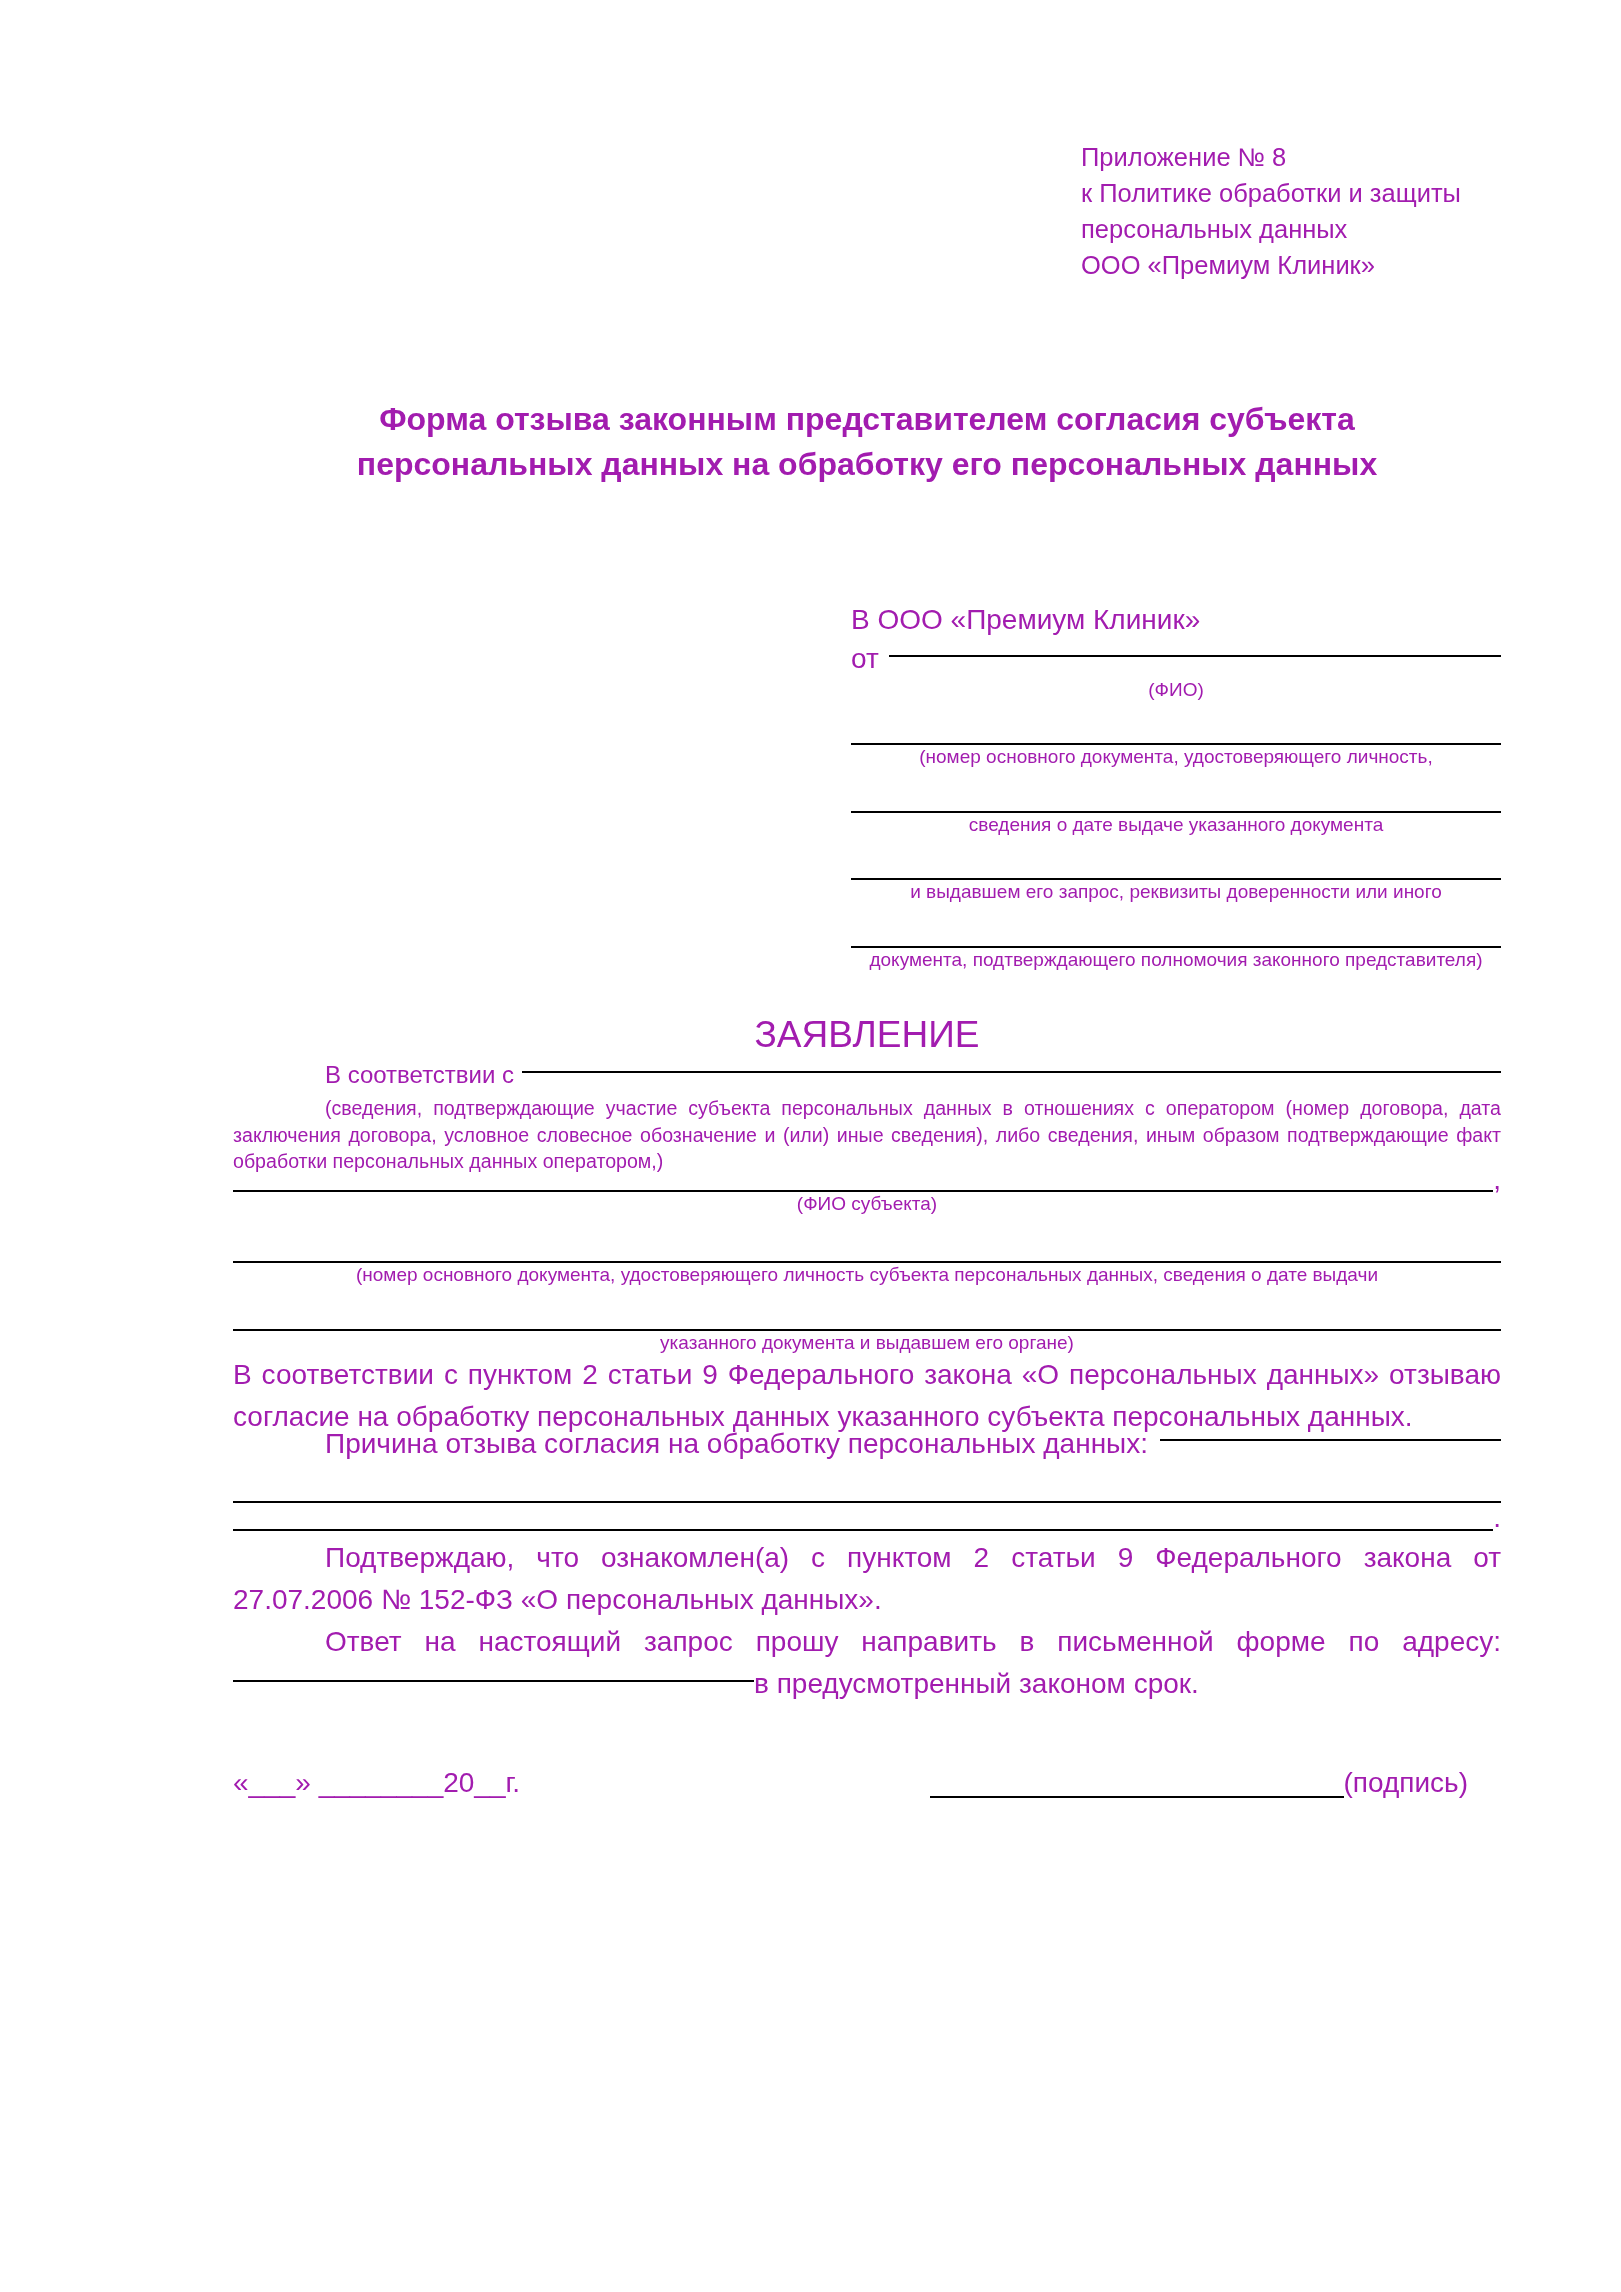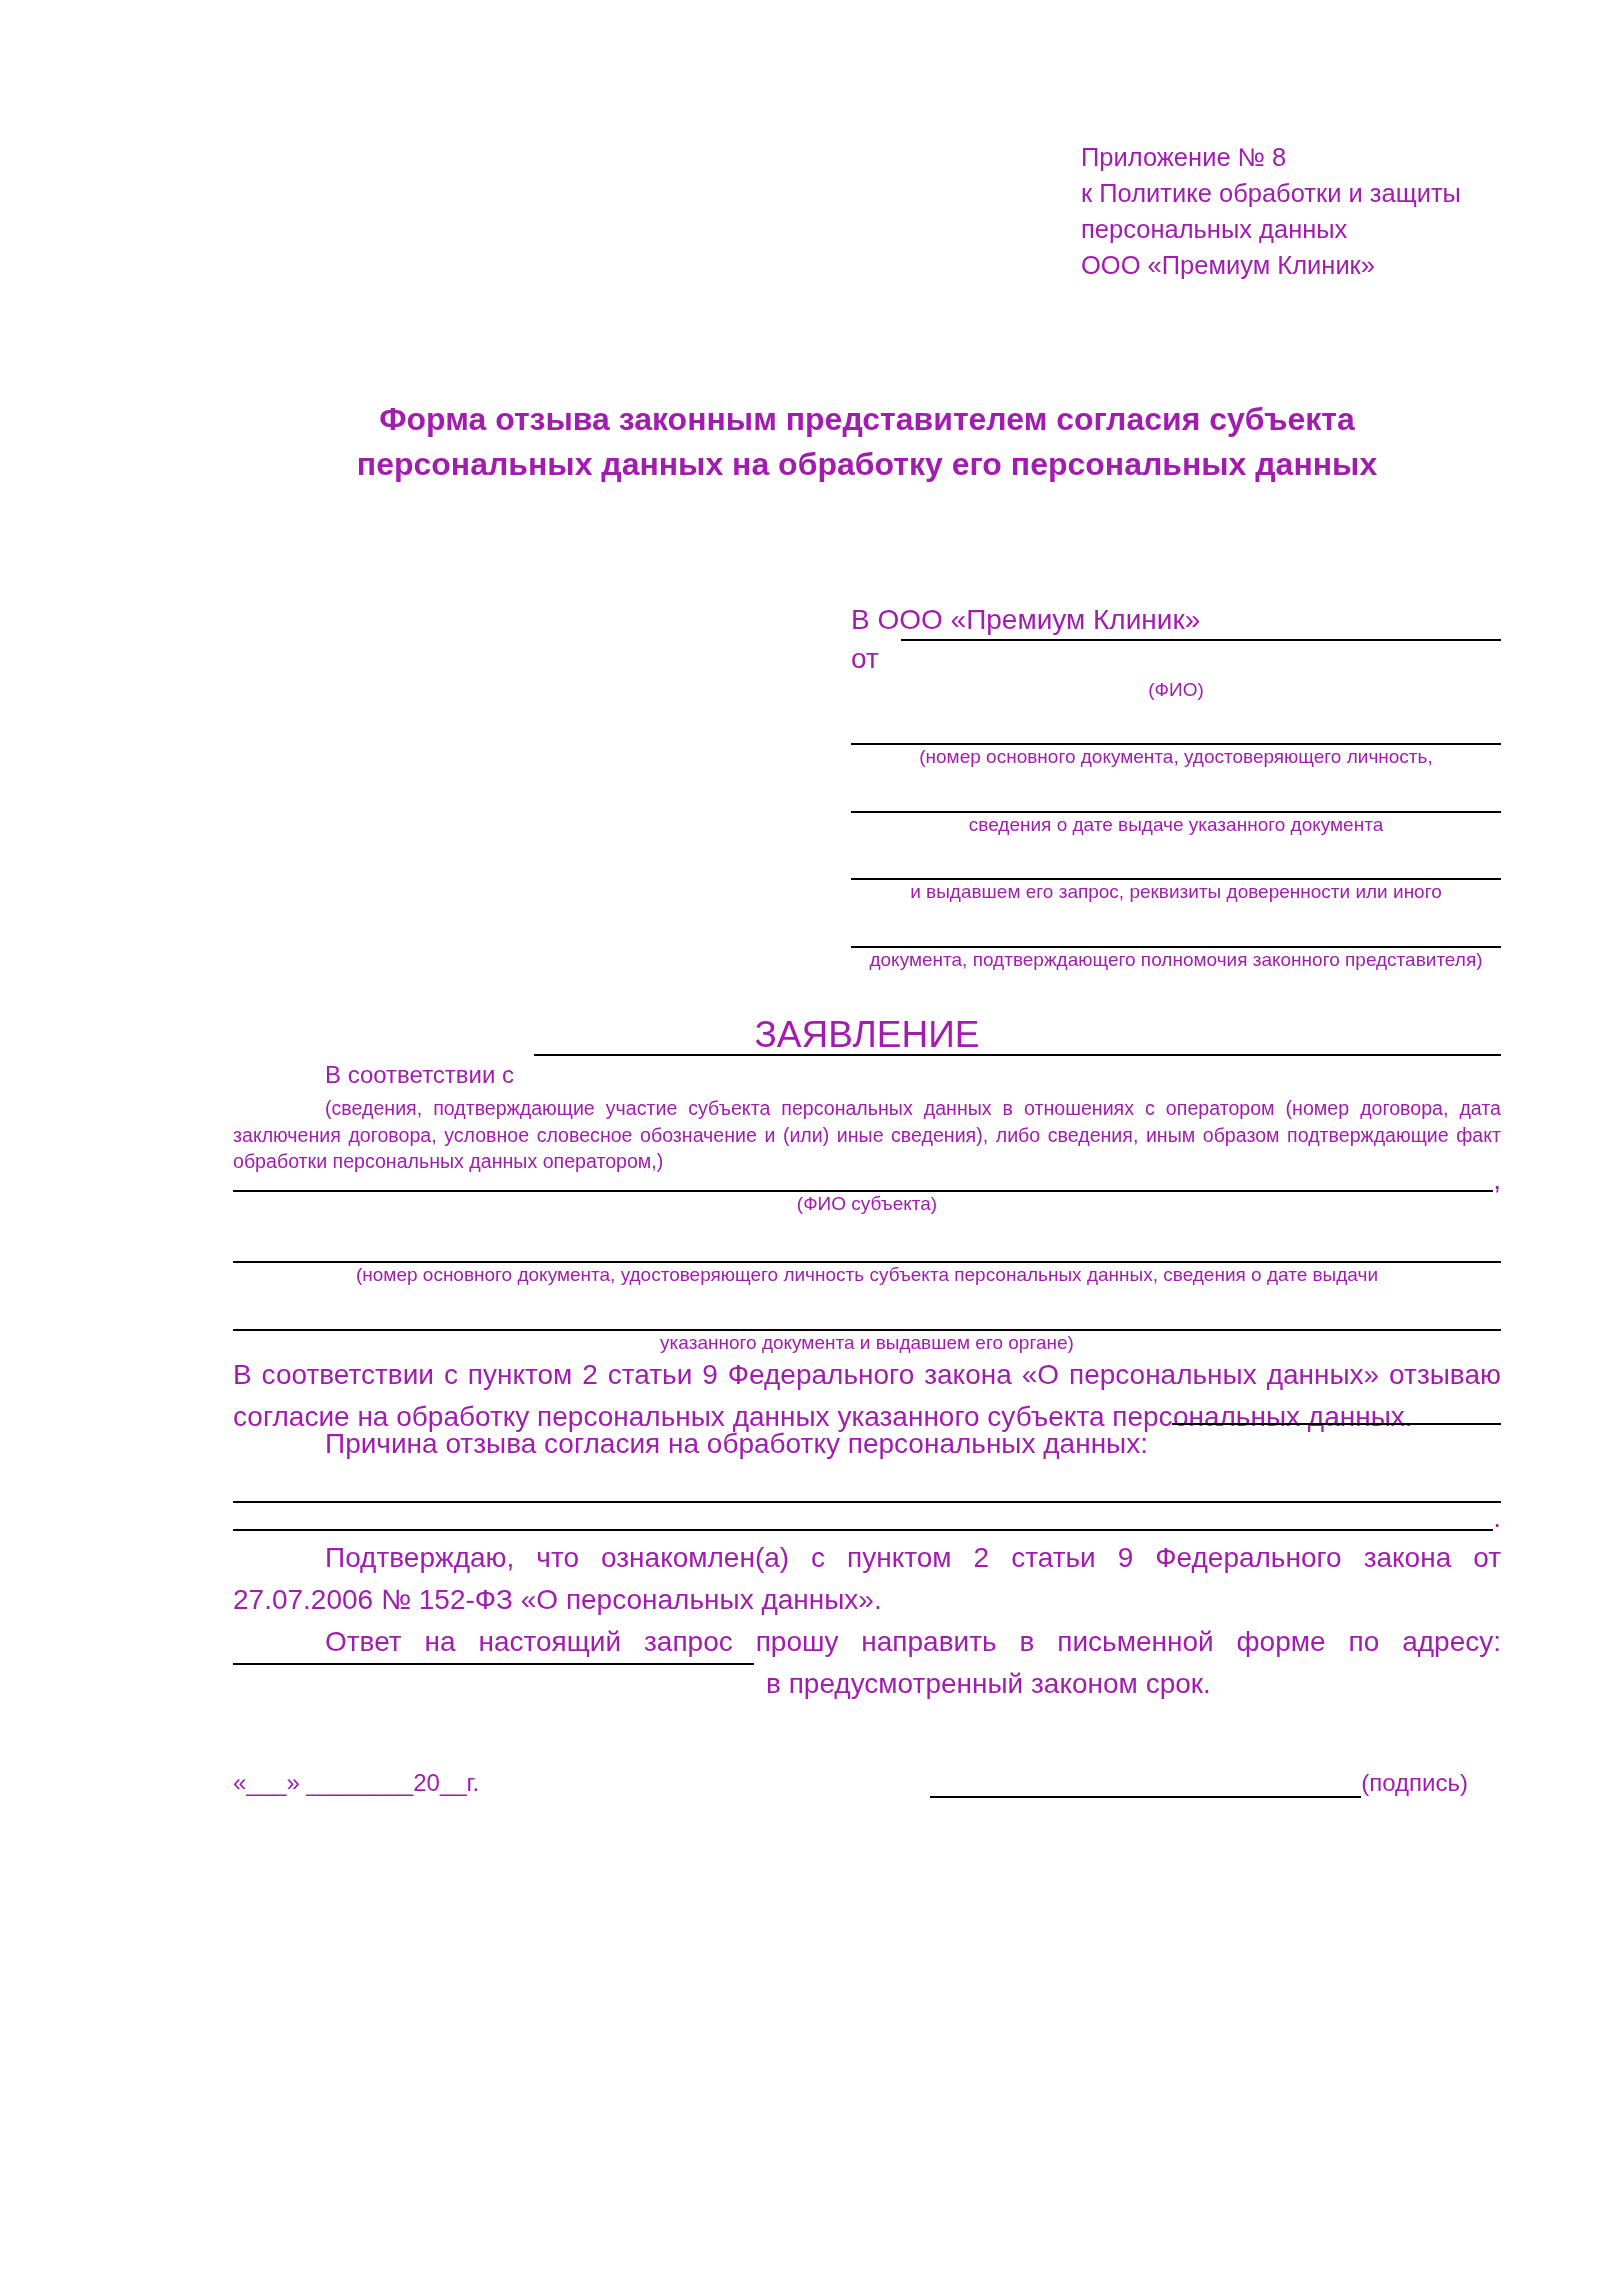--- a/index.html
+++ b/index.html
@@ -19,21 +19,21 @@
   
   .main{
     position:absolute;left:233px;top:397px;width:1268px;
   }
   .title{
     font-size:32px;line-height:45px;font-weight:bold;
     text-align:center;max-width:1098px;margin:0 auto;
   }
   .recipient{margin-top:113px;margin-left:618px;}
   .r-to{font-size:28px;line-height:39px;}
-  .row{display:flex;align-items:flex-start;gap:12px;}
+  .row{display:flex;align-items:center;}
   .fill{flex:1 1 auto;border-bottom:2.9px solid #000;margin-bottom:5.9px;min-width:19.6px;}
   .from-row{font-size:28px;line-height:39px;}
   .from-row .r-from-label{margin-right:9.8px;}
   .cap{font-size:19px;line-height:23.5px;}
   .center{text-align:center;}
   .fgroup{margin-top:5.9px;}
   .fgroup:first-of-type{margin-top:0;}
   .blank{height:36px;border-bottom:2.9px solid #000;}
   .heading{font-size:37px;line-height:39px;margin-top:44px;}
   .accord-row{font-size:24px;line-height:41px;}
@@ -54,21 +54,21 @@
   .confirm{margin-top:5.9px;}
   .reply-line{
     font-size:28px;line-height:42px;text-indent:92px;
     text-align:justify;text-align-last:justify;
   }
   .reply-row{font-size:28px;line-height:42px;}
   .reply-row .fill{flex:0 0 521px;}
   .reply-row .tail-text{flex:0 0 auto;}
   .bottom-row{
     display:flex;justify-content:space-between;align-items:flex-end;
-    font-size:24px;line-height:41px;margin-top:57px;
+    font-size:28px;line-height:41px;margin-top:57px;
   }
   .sig-group{display:flex;align-items:flex-end;width:538px;margin-right:33px;}
   .sig-group .fill{margin-bottom:4.9px;}
   .sig-group .sig-cap{flex:0 0 auto;}
 </style>
 </head>
 <body>
 
 <div class="page">
 

